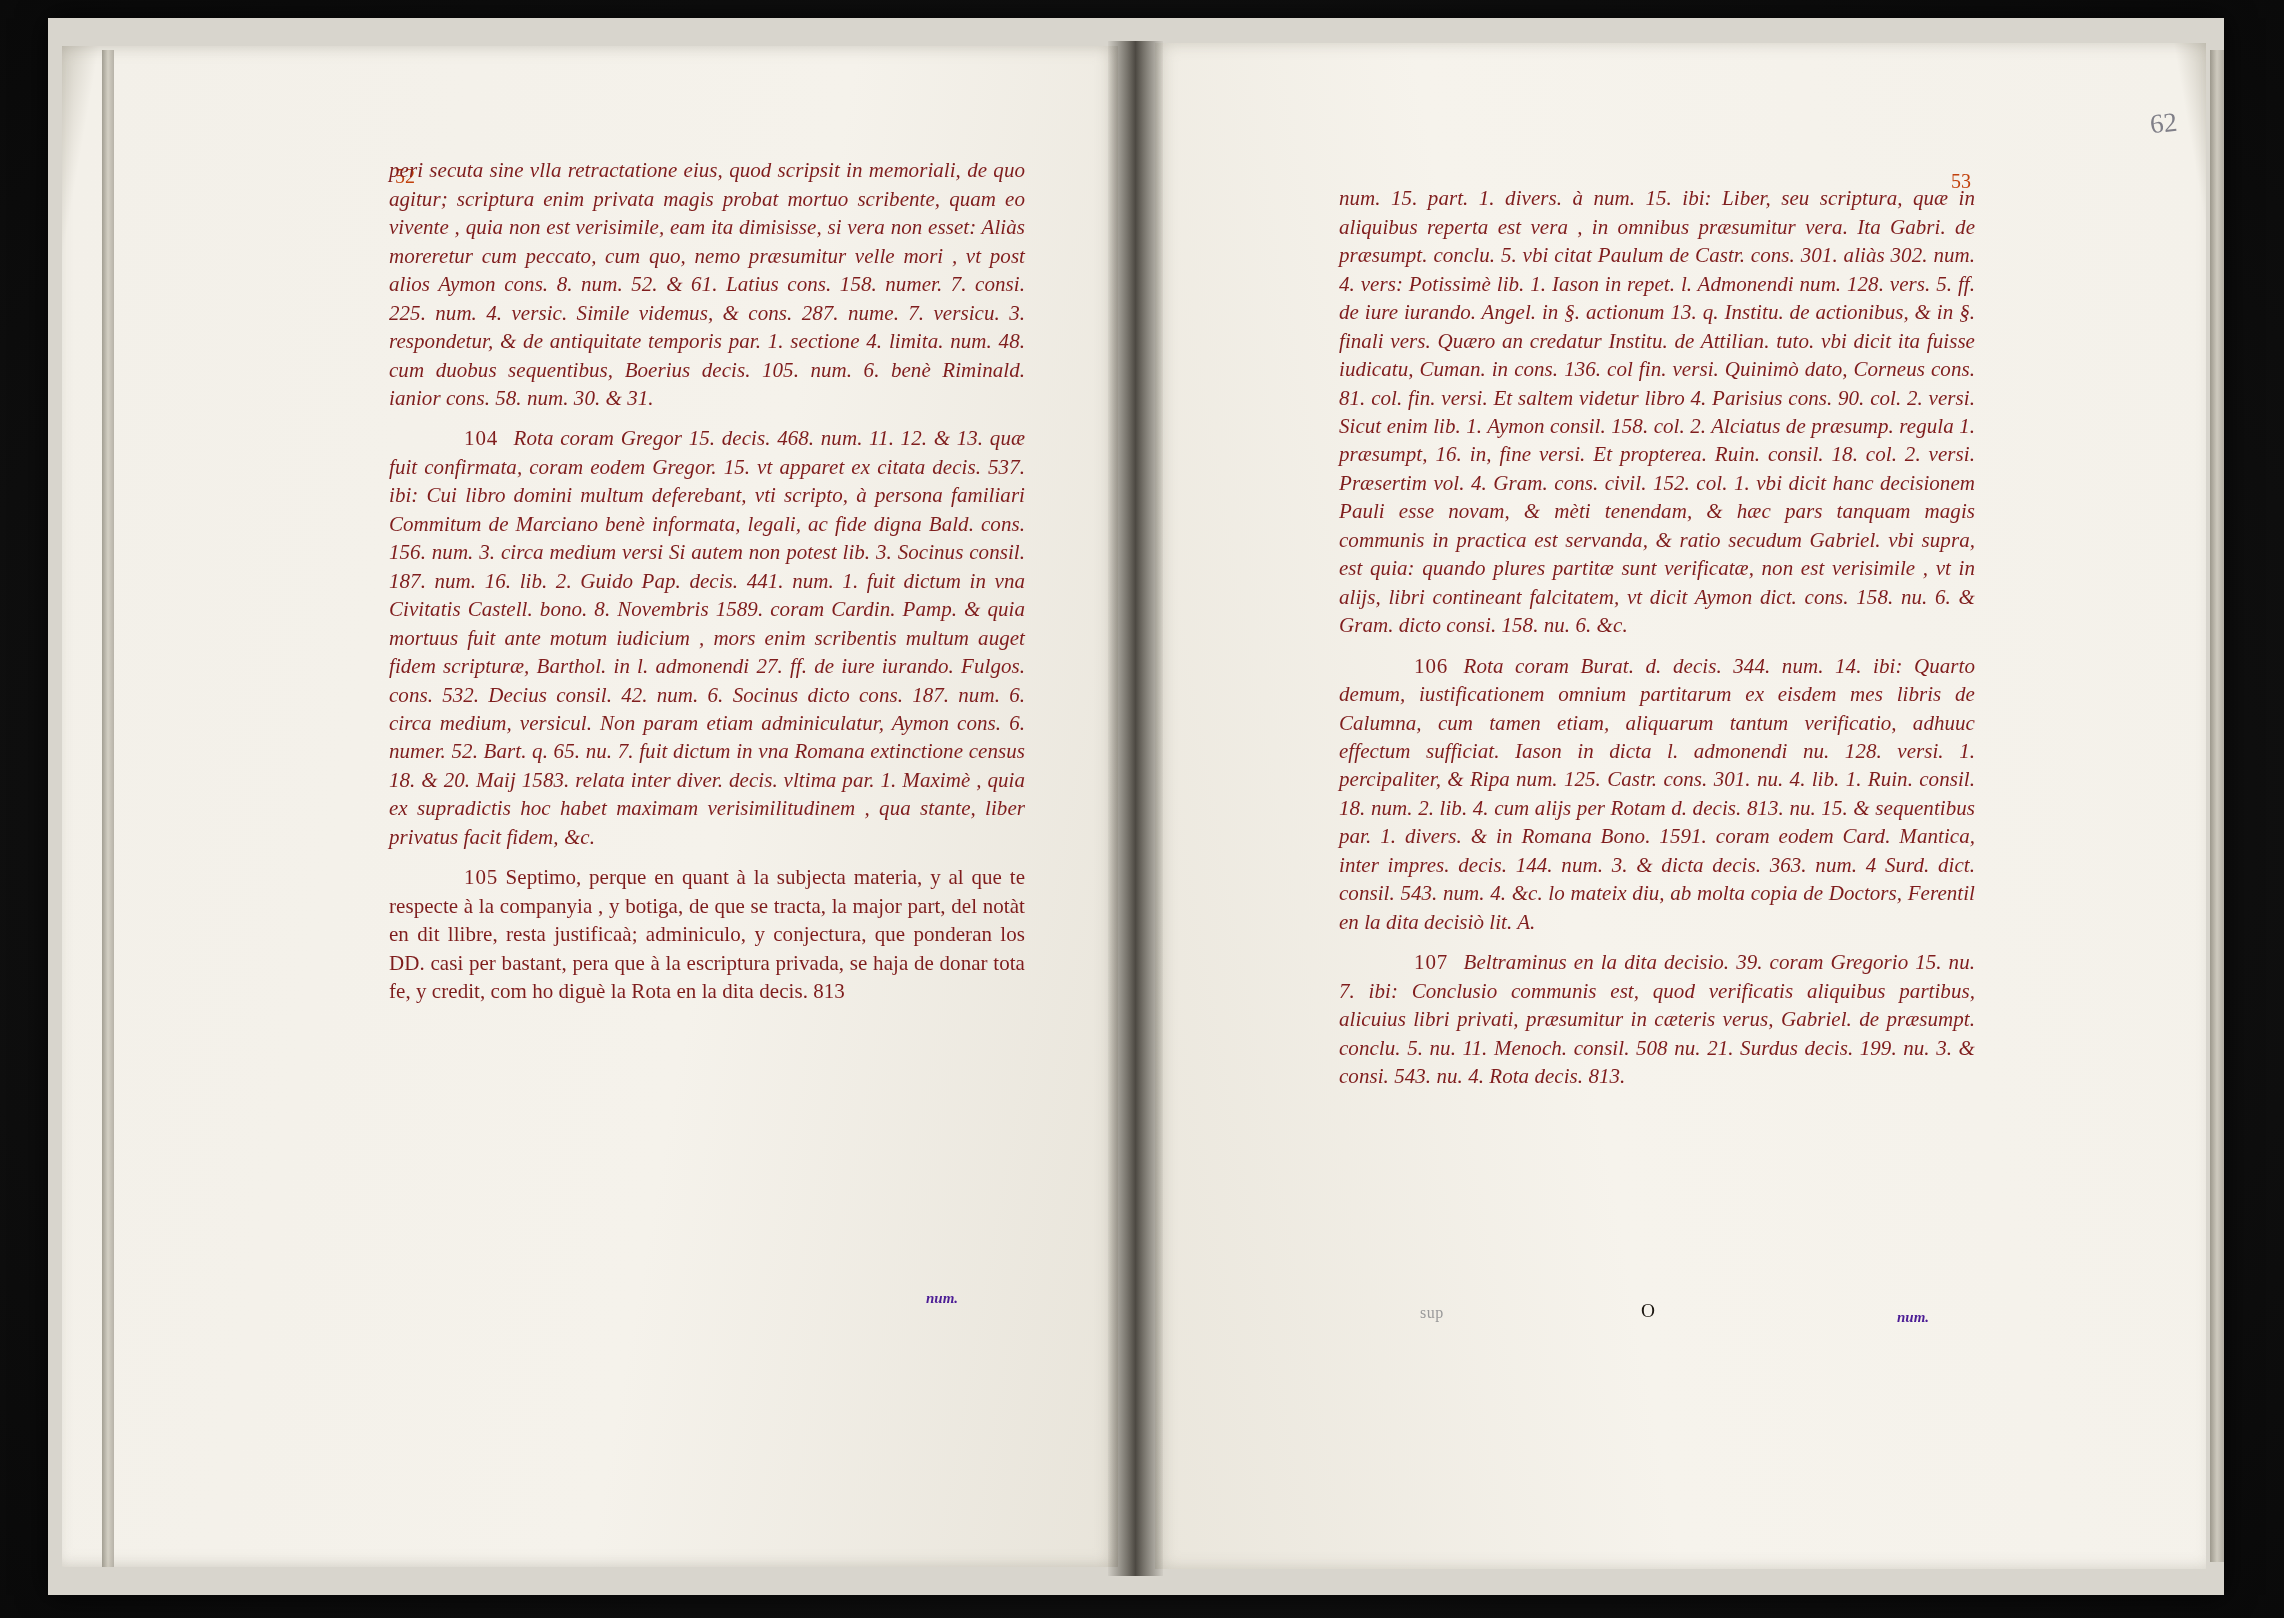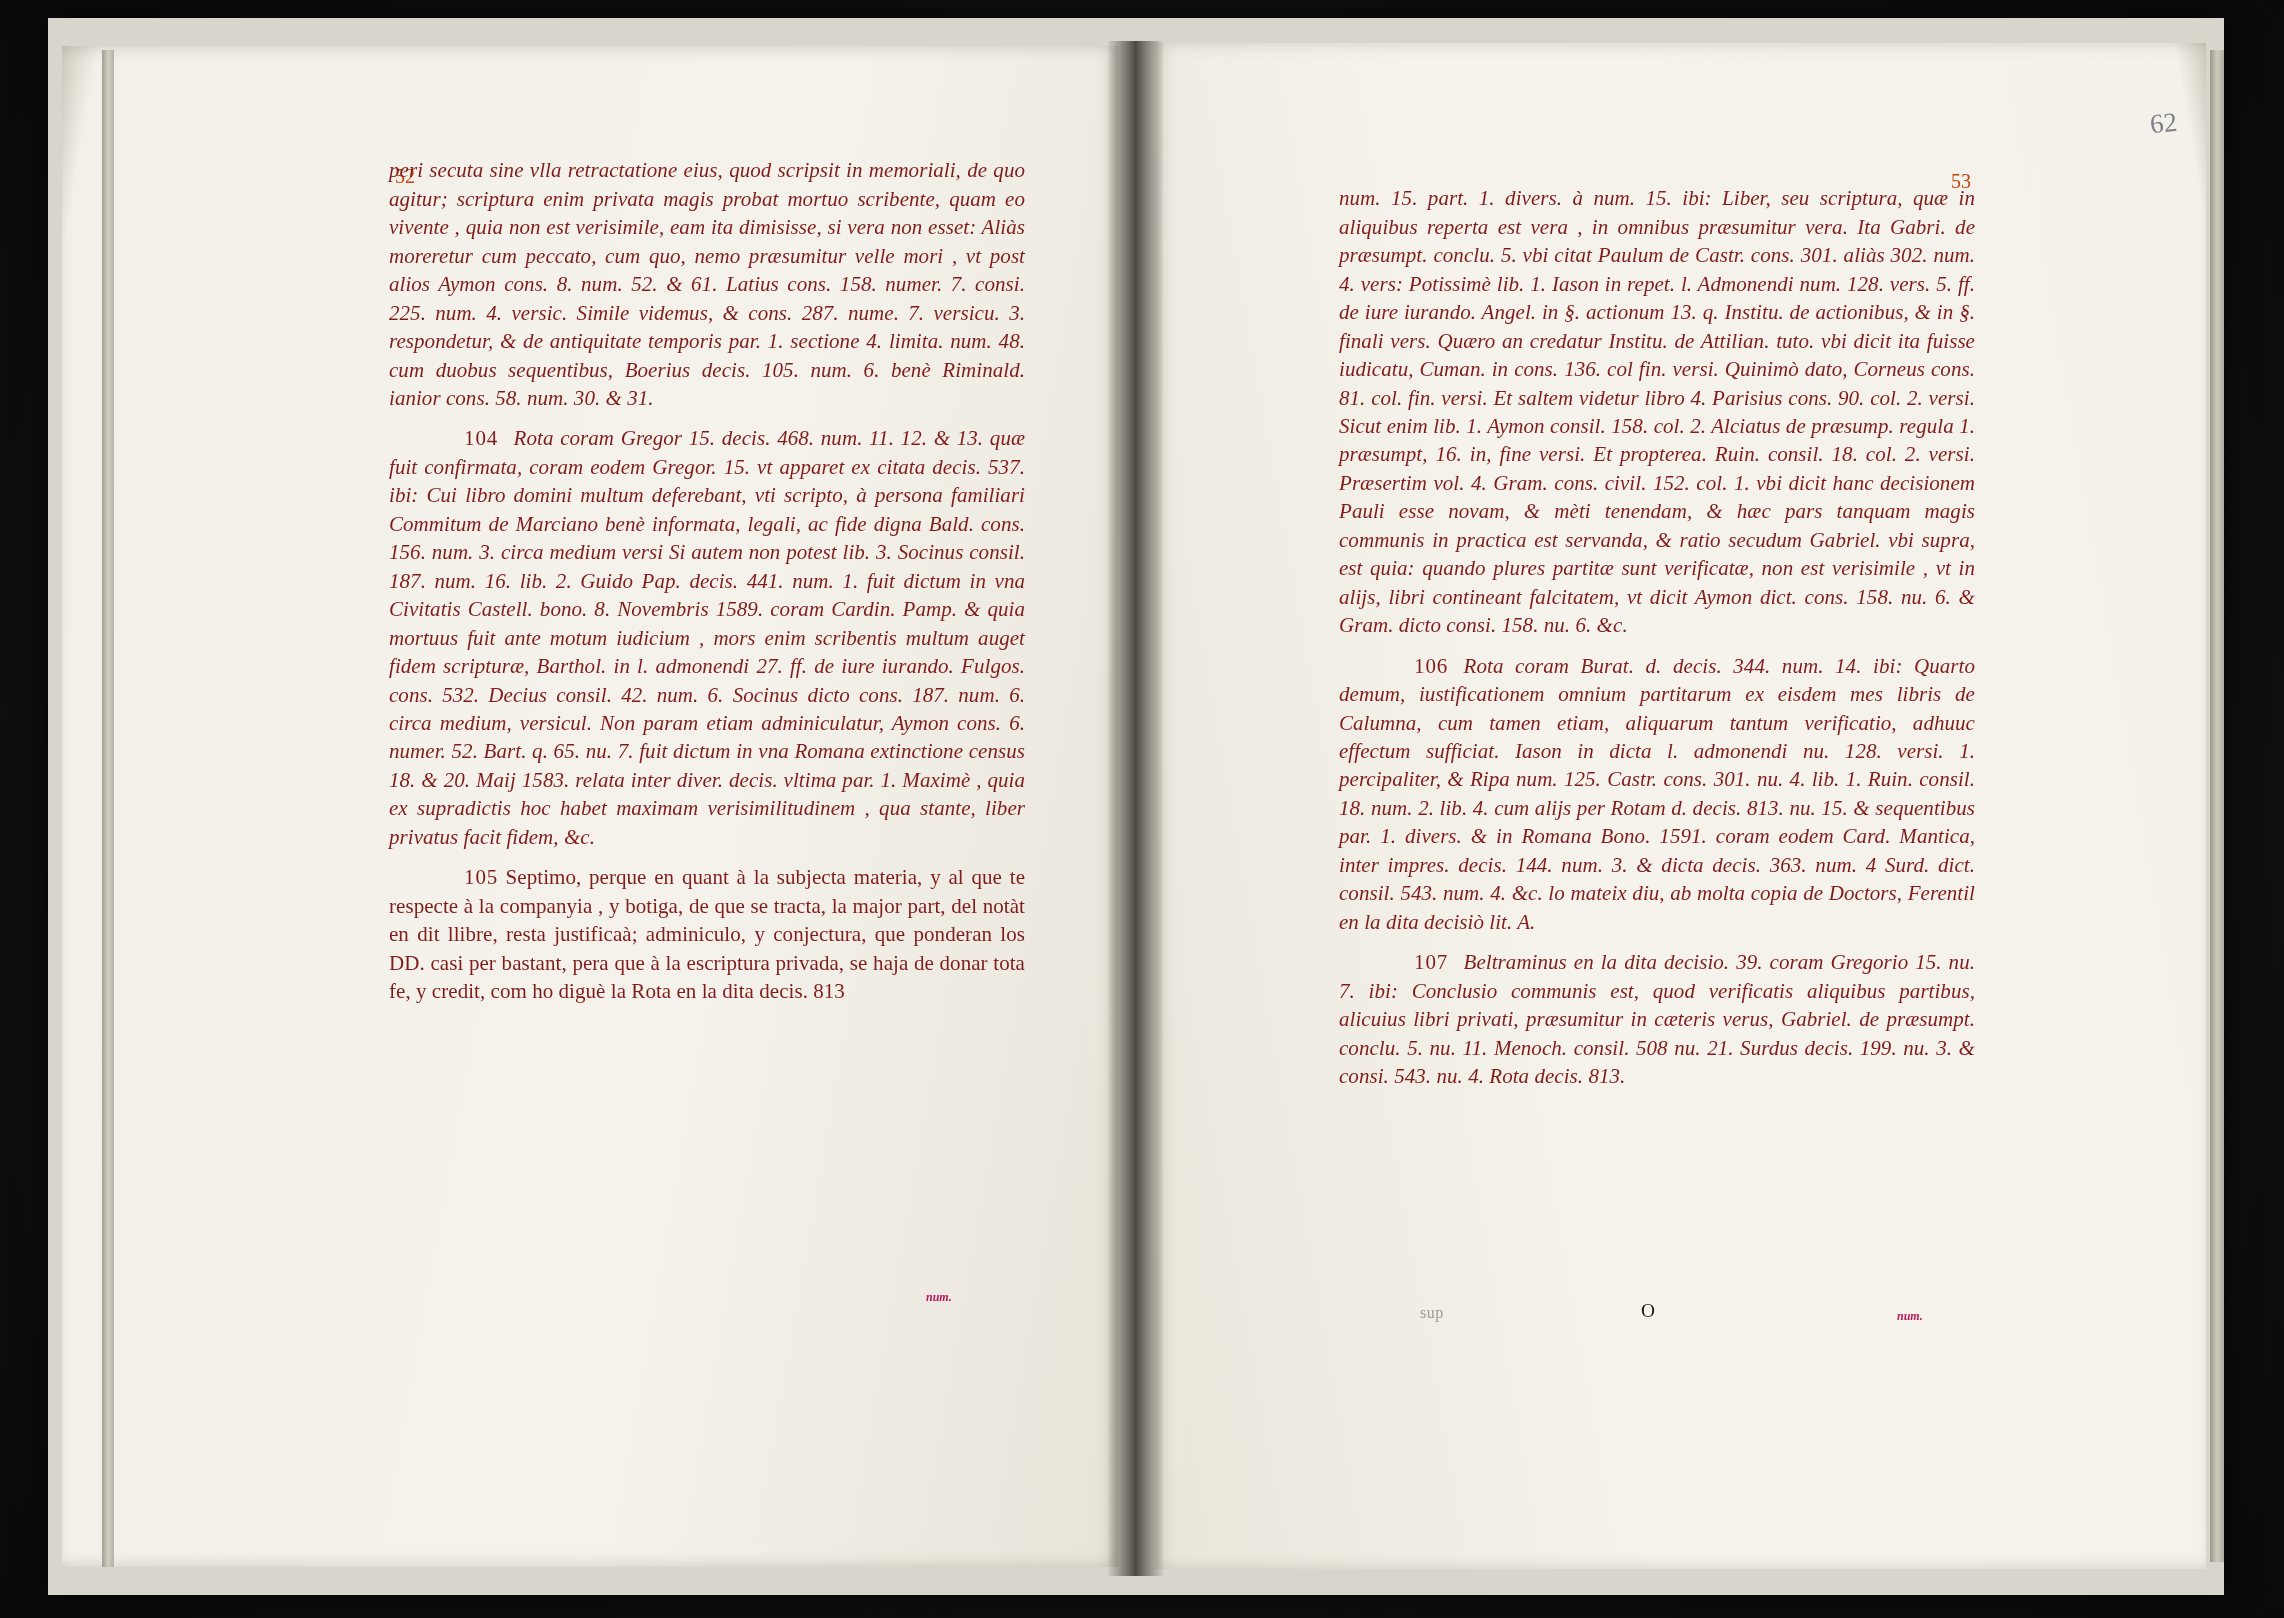--- a/index.html
+++ b/index.html
@@ -132,24 +132,24 @@
     font-style: normal;
     letter-spacing: 0.9px;
     padding-right: 7.4px;
     margin-left: 36px;
   }
   .roman { font-style: normal; }
   .ital { font-style: italic; margin-left: 8px; }
 
   .catch {
     position: absolute;
-    font-size: 12px;
+    font-size: 15px;
     font-weight: bold;
     font-style: italic;
-    color: #be185d;
+    color: #4c1d95;
   }
   #catch-left  { left: 878px; top: 1272px; }
   #catch-right { left: 1849px; top: 1291px; }
 
   #signature-right {
     position: absolute;
     left: 1593px;
     top: 1282px;
     font-size: 19.4px;
     color: #1d1812;

